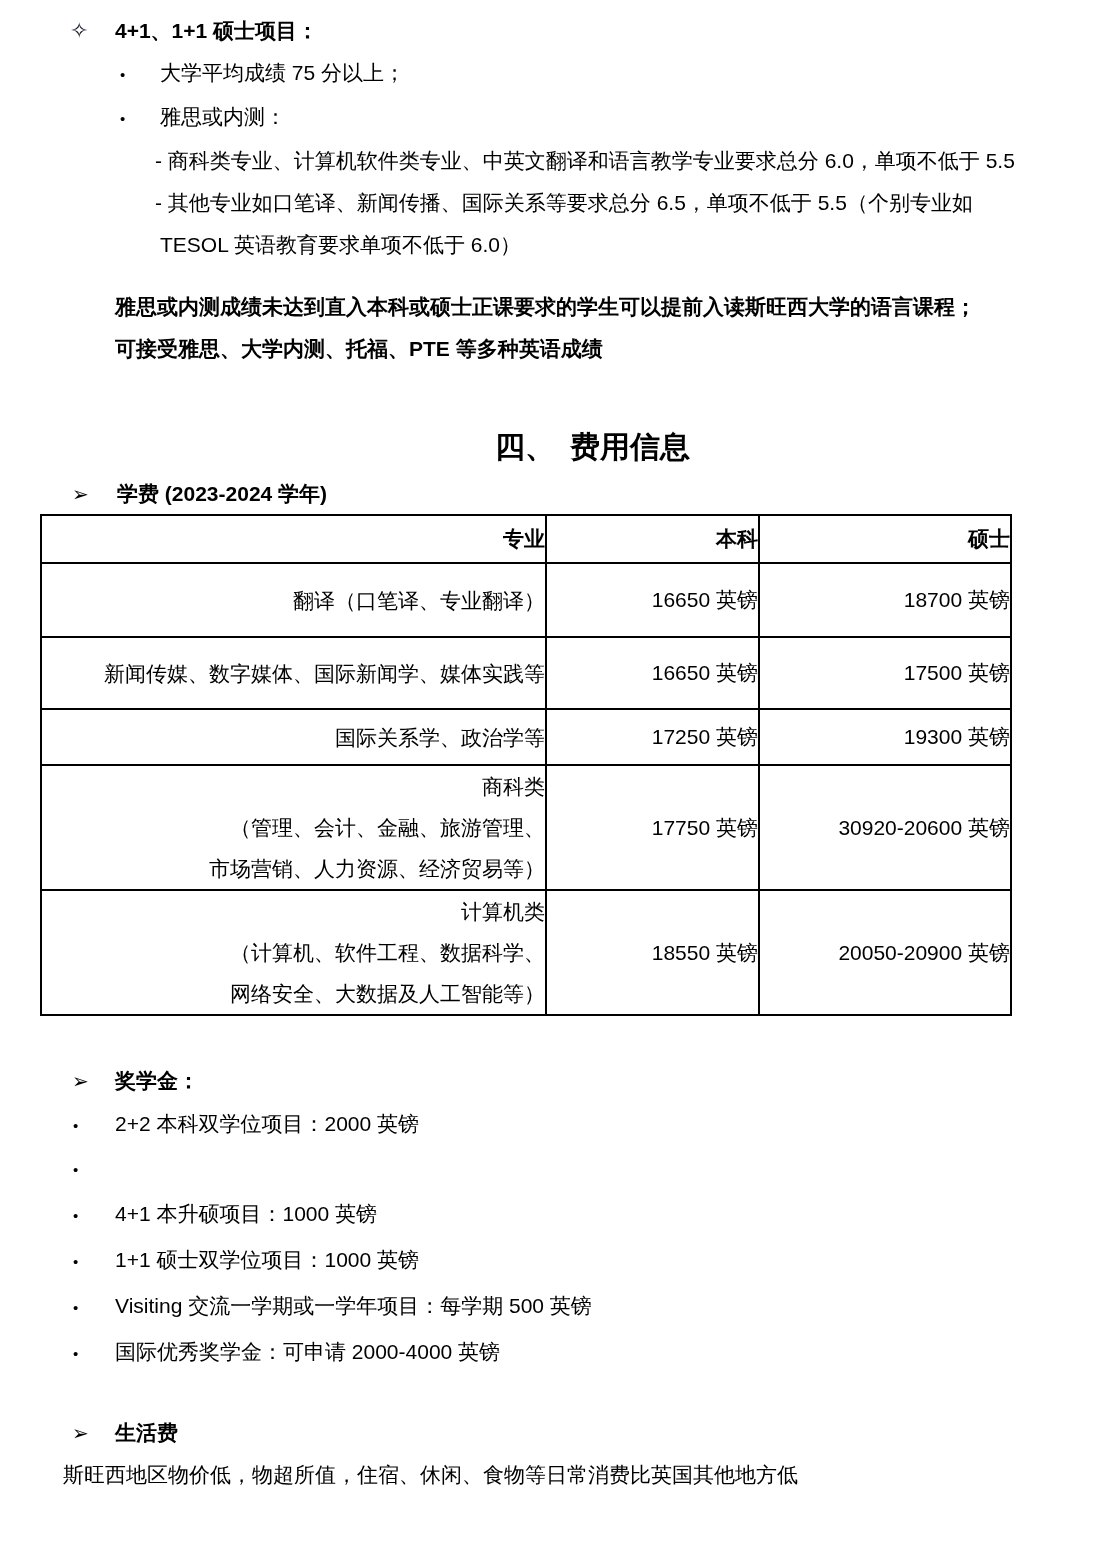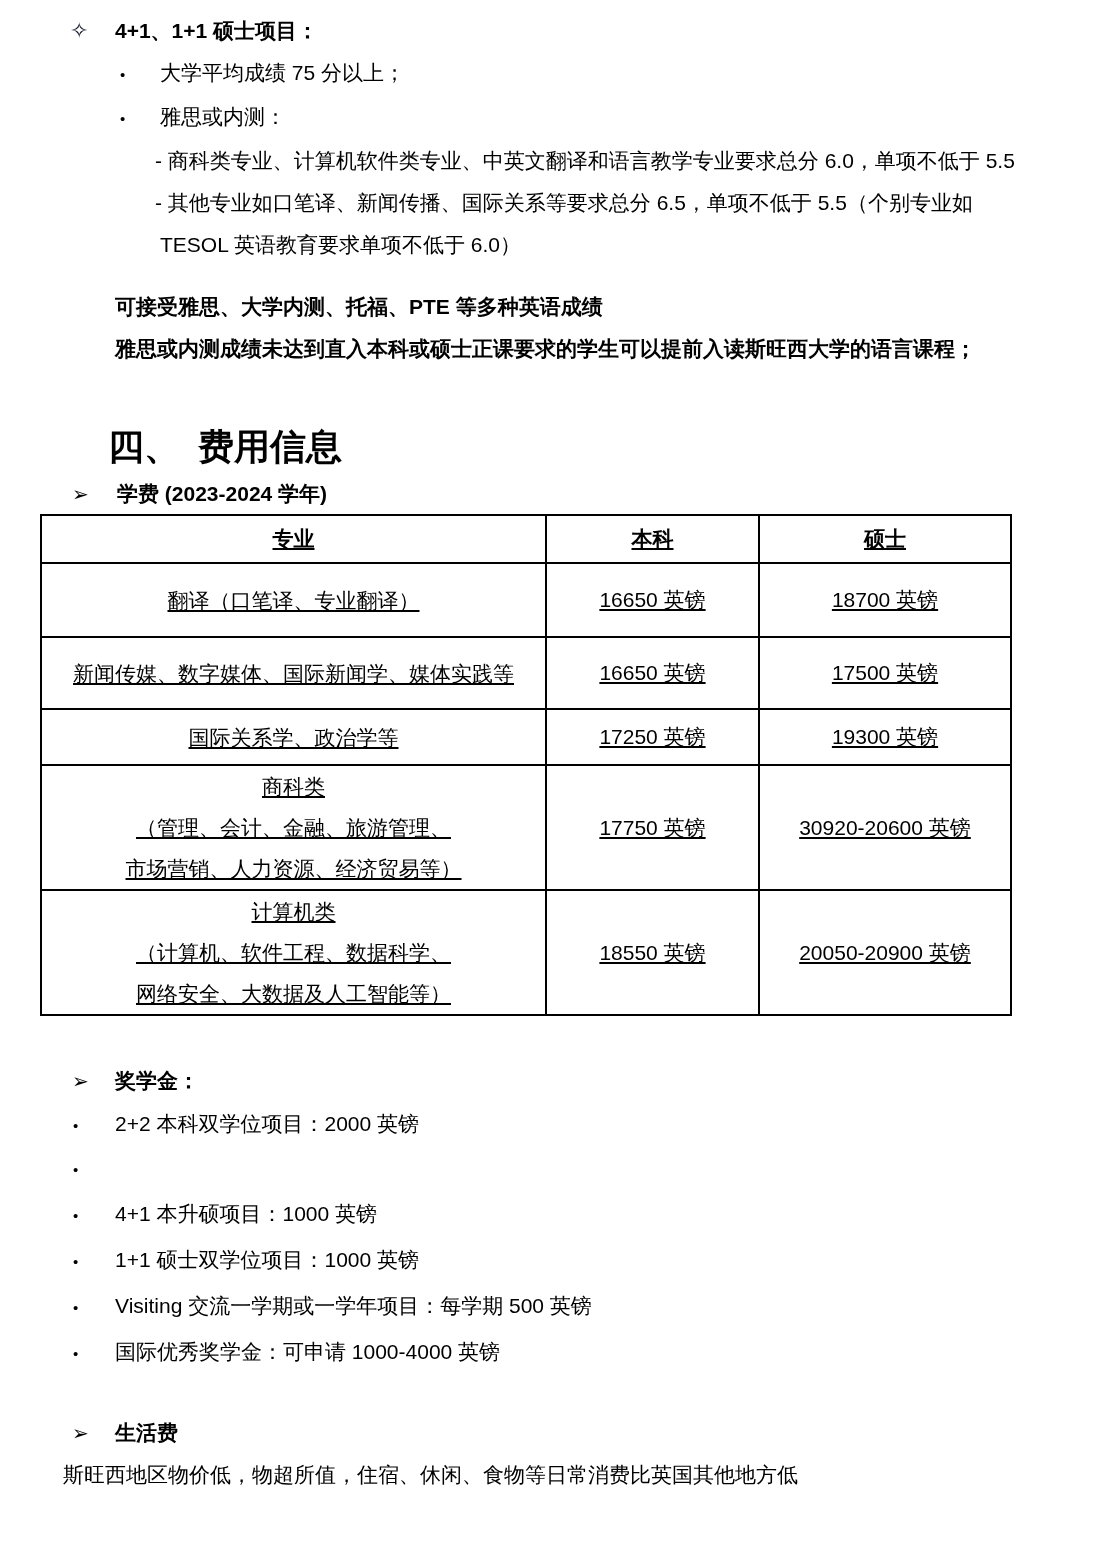--- a/index.html
+++ b/index.html
@@ -24,23 +24,24 @@
   .bullet-line .dot { width:40px; font-size:15px; }
   .subline { padding-left:155px; line-height:42px; }
   .subline.cont { padding-left:160px; }
 
   
   .note { margin-top:20px; padding-left:115px; font-weight:bold; }
   .note-line { line-height:42px; white-space:nowrap; }
 
   
   .section-heading {
-    margin-top:54px; padding-left:108px;
-    font-size:36px; font-weight:bold; line-height:46px;
+    margin-top:54px; padding-left:70px;
+    font-size:30px; font-weight:bold; line-height:46px;
     font-family:"Liberation Serif","DejaVu Serif",serif;
+    text-align:center;
   }
   .section-heading .sec-num { display:inline-block; width:90px; }
 
   
   .sub-heading { display:flex; align-items:baseline; font-weight:bold; line-height:42px; }
   .sub-heading .arrow { font-weight:normal; font-size:20px; }
   .tuition-heading { margin-top:6px; line-height:36px; padding-left:72px; }
   .tuition-heading .arrow { width:45px; }
   .sch-heading { margin-top:44px; padding-left:72px; }
   .sch-heading .arrow { width:43px; }
@@ -49,26 +50,25 @@
 
   
   .fee-table {
     margin:2px 0 0 40px;
     width:970px;
     border-collapse:collapse;
     table-layout:fixed;
   }
   .fee-table th, .fee-table td {
     border:2px solid #000;
-    text-align:center;
+    text-align:right;
     vertical-align:middle;
     padding:0;
     font-size:21px;
     font-weight:normal;
-    text-decoration:underline;
   }
   .fee-table th { font-weight:bold; height:48px; }
   .fee-table .major-line { line-height:41px; }
   .fee-table tbody tr:nth-child(1) td { height:74px; }
   .fee-table tbody tr:nth-child(2) td { height:72px; }
   .fee-table tbody tr:nth-child(3) td { height:56px; }
   .fee-table tbody tr:nth-child(4) td { height:52px; }
   .fee-table tbody tr:nth-child(5) td { height:112px; }
   .fee-table tbody tr:nth-child(6) td { height:170px; }
 
@@ -99,22 +99,22 @@
         <span>雅思或内测：</span>
       </div>
     </div>
   <div id="intro-sublines">
       <div class="subline">- 商科类专业、计算机软件类专业、中英文翻译和语言教学专业要求总分 6.0，单项不低于 5.5</div>
       <div class="subline">- 其他专业如口笔译、新闻传播、国际关系等要求总分 6.5，单项不低于 5.5（个别专业如</div>
       <div class="subline cont">TESOL 英语教育要求单项不低于 6.0）</div>
     </div>
 
   <div class="note">
+    <div class="note-line">雅思或内测成绩未达到直入本科或硕士正课要求的学生可以提前入读斯旺西大学的语言课程；</div>
     <div class="note-line">可接受雅思、大学内测、托福、PTE 等多种英语成绩</div>
-    <div class="note-line">雅思或内测成绩未达到直入本科或硕士正课要求的学生可以提前入读斯旺西大学的语言课程；</div>
   </div>
 
   <div class="section-heading">
     <span class="sec-num">四、</span><span>费用信息</span>
   </div>
 
   <div class="sub-heading tuition-heading">
     <span class="arrow">➢</span>
     <span>学费 (2023-2024 学年)</span>
   </div>
@@ -195,21 +195,21 @@
       <div class="sch-item">
         <span class="dot">•</span>
         <span>1+1 硕士双学位项目：1000 英镑</span>
       </div>
       <div class="sch-item">
         <span class="dot">•</span>
         <span>Visiting 交流一学期或一学年项目：每学期 500 英镑</span>
       </div>
       <div class="sch-item">
         <span class="dot">•</span>
-        <span>国际优秀奖学金：可申请 1000-4000 英镑</span>
+        <span>国际优秀奖学金：可申请 2000-4000 英镑</span>
       </div>
     </div>
 
   <div class="sub-heading living-heading">
     <span class="arrow">➢</span>
     <span>生活费</span>
   </div>
 
   <div class="living-line">斯旺西地区物价低，物超所值，住宿、休闲、食物等日常消费比英国其他地方低</div>
 

